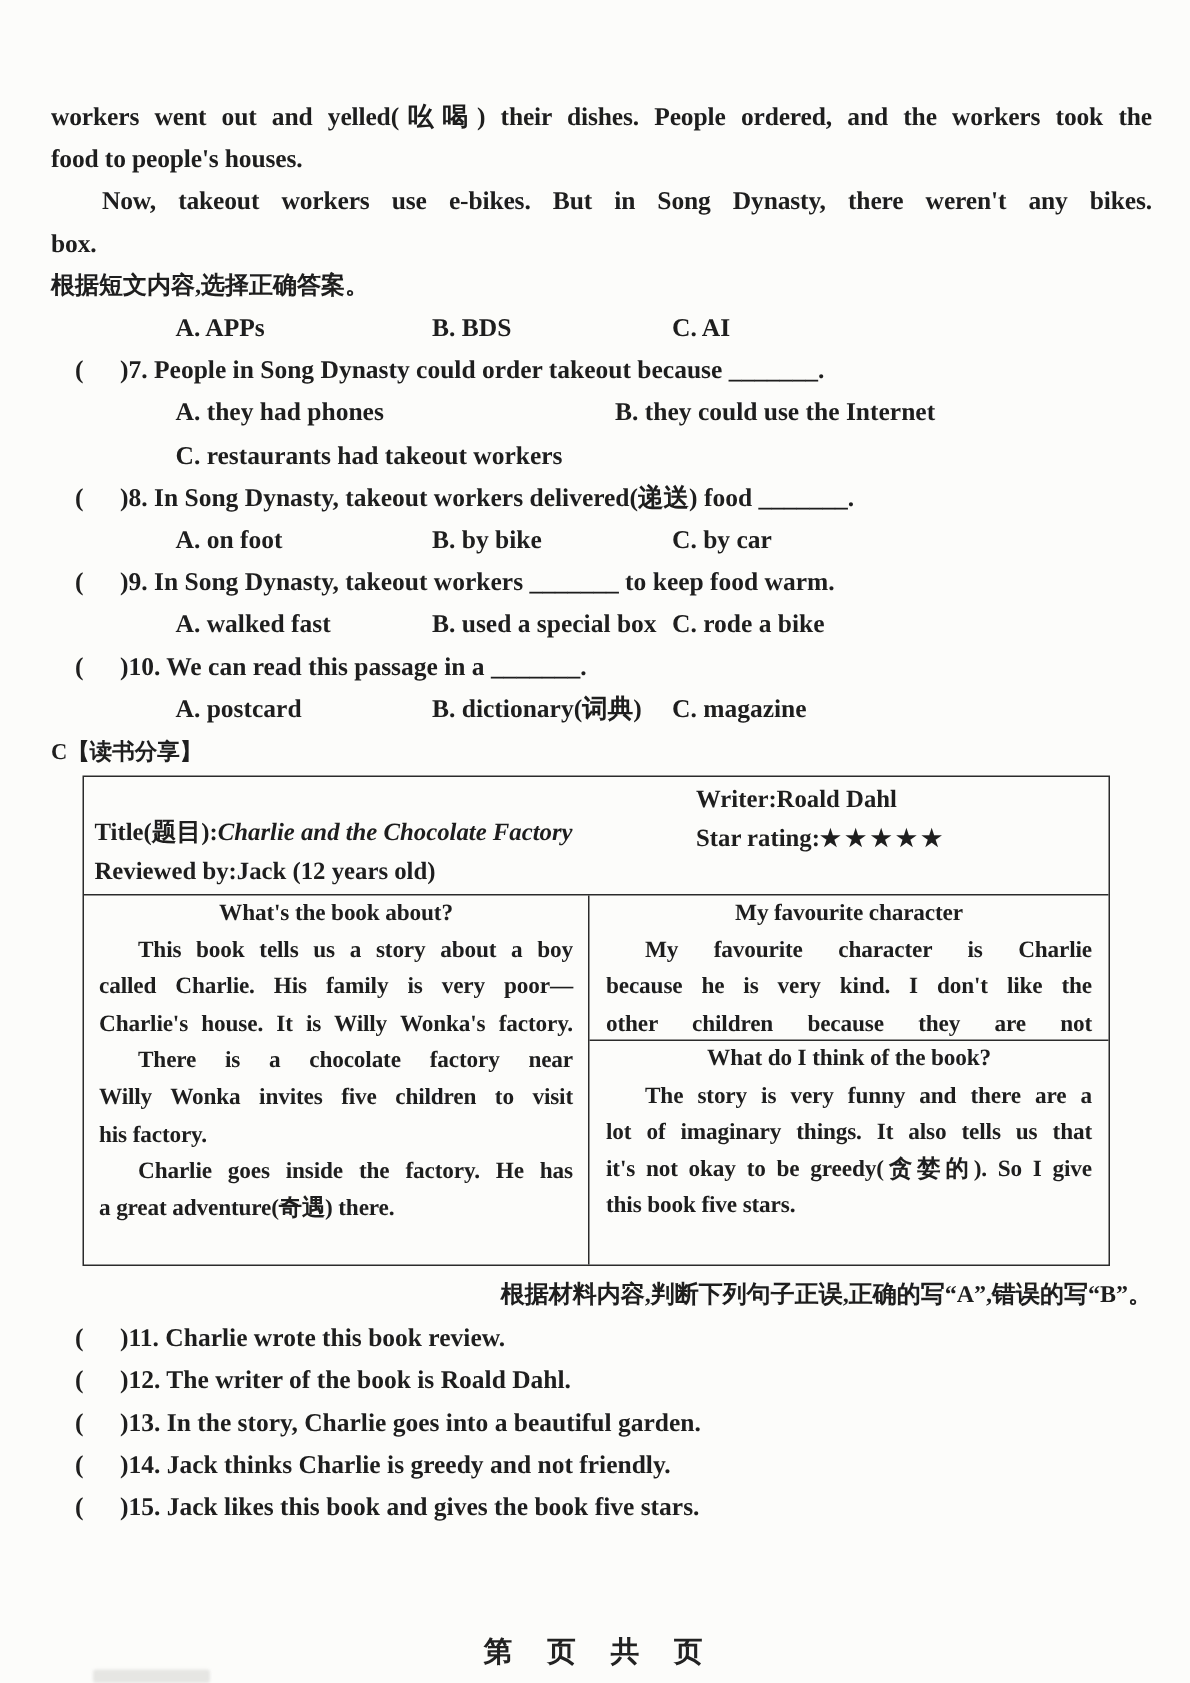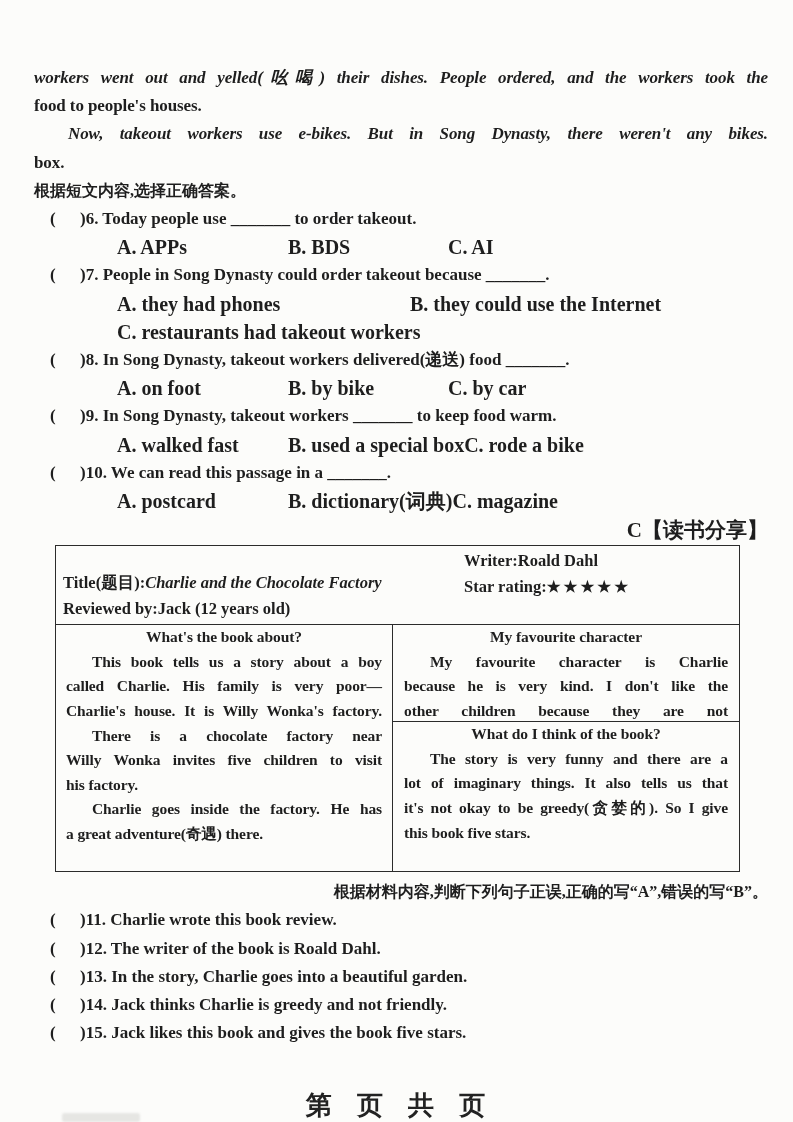--- a/index.html
+++ b/index.html
@@ -6,37 +6,37 @@
   body{
     width:793px;height:1122px;background:#fcfcfa;overflow:hidden;
     font-family:"Liberation Serif","DejaVu Serif",serif;
     font-weight:bold;color:#1e1e1e;position:relative;
     -webkit-font-smoothing:antialiased;
   }
   .page{position:absolute;left:34px;top:64px;width:734px;}
 
   
   .pl{font-size:17px;line-height:28.2px;letter-spacing:-0.1px;white-space:nowrap;}
-  .jl{text-align:justify;text-align-last:justify;font-style:italic;}
+  .jl{text-align:justify;text-align-last:justify;}
   .ind{text-indent:34px;}
 
   
   .cn-line{font-size:16px;line-height:28.2px;white-space:nowrap;}
 
   
   .q-row{font-size:17px;line-height:28.2px;padding-left:16px;white-space:nowrap;}
   .q-row .paren{display:inline-block;width:30px;}
-  .opt-row{font-size:20px;line-height:28.2px;padding-left:83px;white-space:nowrap;text-decoration:underline;}
+  .opt-row{font-size:17px;line-height:28.2px;padding-left:83px;white-space:nowrap;text-decoration:underline;}
   .opt{display:inline-block;}
   .opt-a{min-width:171px;}
   .opt-b{min-width:160px;}
   .opt-a.wide{min-width:293px;}
 
   
-  .section-c{font-size:21px;line-height:26px;text-align:right;margin-top:2px;}
+  .section-c{font-size:15px;line-height:26px;text-align:left;margin-top:2px;}
 
   
   .review-table{margin-left:21px;margin-top:2px;width:685px;border:1.6px solid #2b2b2b;box-sizing:border-box;}
   .rt-header{display:flex;border-bottom:1.6px solid #2b2b2b;padding:2px 0 3px 0;}
   .rt-h-left{width:408px;padding-left:7px;box-sizing:border-box;margin-top:22px;}
   .rt-h-right{flex:1;}
   .rt-header .hl{font-size:16.5px;line-height:25.5px;white-space:nowrap;}
   .italic{font-style:italic;}
   .stars{letter-spacing:3px;font-size:15.5px;}
   .rt-body{display:flex;justify-content:space-between;}
@@ -50,41 +50,38 @@
       text-align:justify;text-align-last:justify;}
   .tl.ctr{text-align:center;text-align-last:center;}
   .tl.end{text-align-last:left;}
   .tl.ind{text-indent:26px;}
 
   .after-table{margin-top:6px;text-align:right;}
 
   
   .footer{position:absolute;left:0;top:1088px;width:793px;text-align:center;
           font-family:"Liberation Sans","DejaVu Sans",sans-serif;
-          font-size:26px;font-weight:bold;word-spacing:14px;letter-spacing:2px;color:#222;}
+          font-size:19px;font-weight:bold;word-spacing:14px;letter-spacing:2px;color:#222;}
   .artifact{position:absolute;left:62px;top:1113px;width:78px;height:9px;
             background:#b9b9b5;opacity:.32;border-radius:2px;filter:blur(1px);}
 </style>
 </head>
 <body>
 
 <div class="page">
 
   <div>
     <div class="pl jl">workers went out and yelled(吆喝) their dishes. People ordered, and the workers took the</div>
     <div class="pl">food to people's houses.</div>
     <div class="pl jl ind">Now, takeout workers use e-bikes. But in Song Dynasty, there weren't any bikes.</div>
     <div class="pl">box.</div>
   </div>
 
   <div class="cn-line">根据短文内容,选择正确答案。</div>
 
-  <div class="q-row">
-    <span class="paren">(</span><span>)6. Today people use _______ to order takeout.</span>
-  </div>
   <div class="opt-row">
     <span class="opt opt-a">A. APPs</span><span class="opt opt-b">B. BDS</span><span class="opt">C. AI</span>
   </div>
 
   <div class="q-row">
     <span class="paren">(</span><span>)7. People in Song Dynasty could order takeout because _______.</span>
   </div>
   <div class="opt-row">
     <span class="opt opt-a wide">A. they had phones</span><span class="opt">B. they could use the Internet</span>
   </div>

